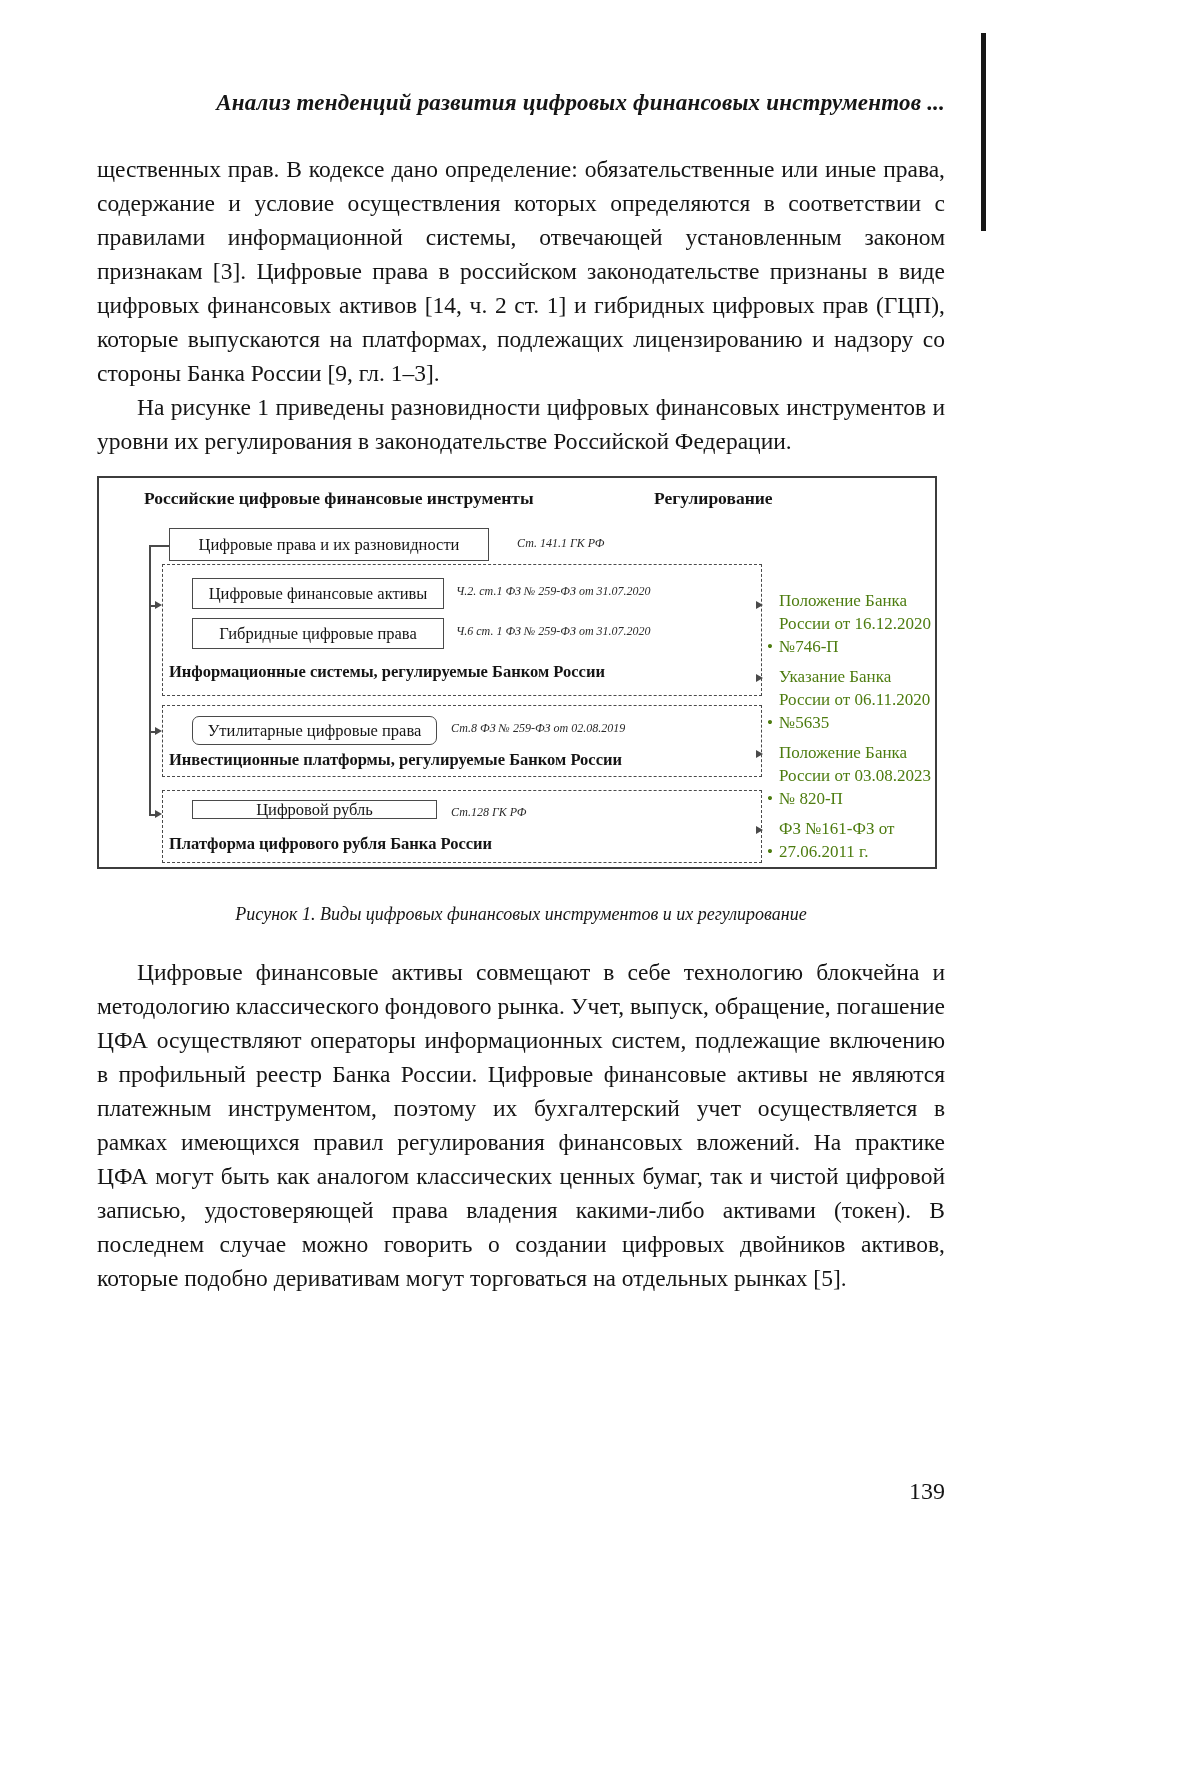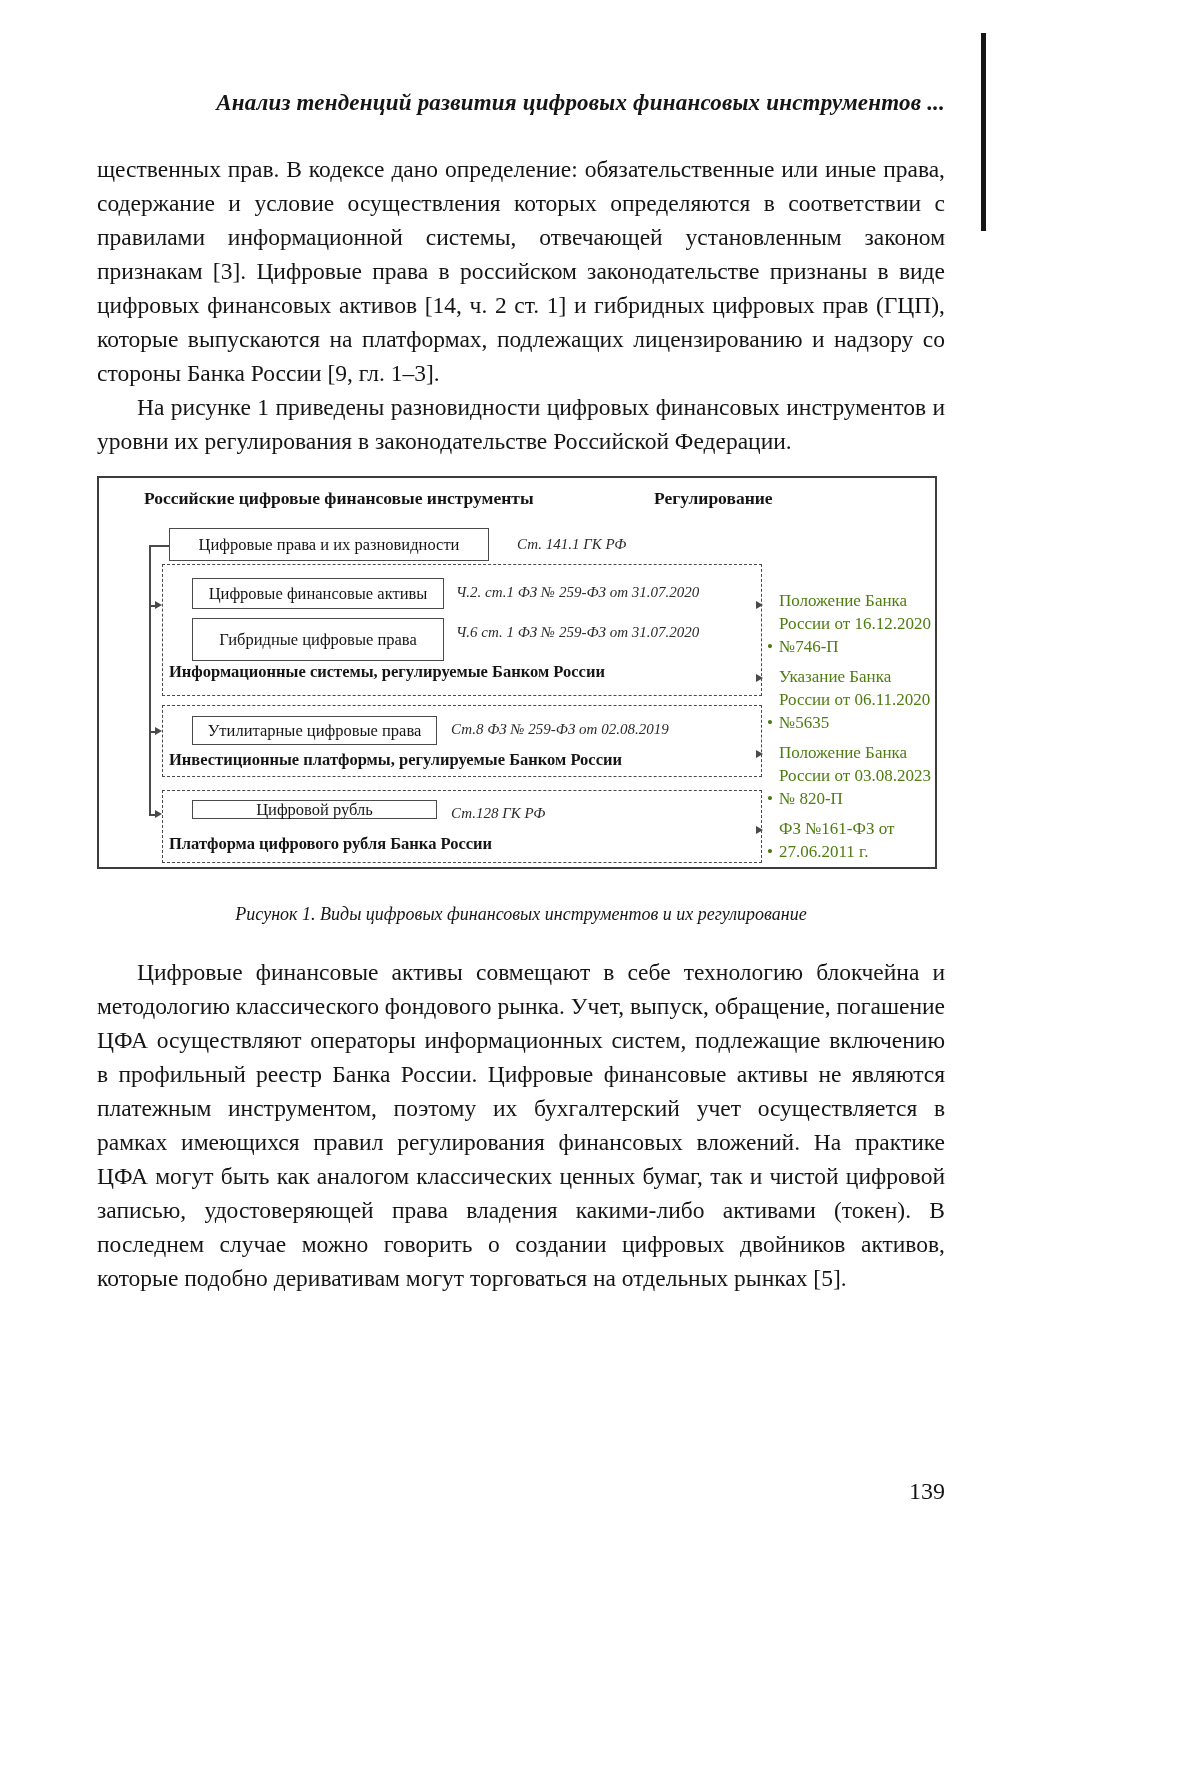--- a/index.html
+++ b/index.html
@@ -46,21 +46,21 @@
   .fbox {
     position:absolute;
     border:1.5px solid #4a4a4a;
     background:#fff;
     display:flex; align-items:center; justify-content:center;
     font-size:16.5px; white-space:nowrap;
     padding:0 6px;
   }
   .law {
     position:absolute;
-    font-style:italic; font-size:15px; white-space:nowrap;
+    font-style:italic; font-size:12px; white-space:nowrap;
     color:#2a2a2a;
   }
   .dashed {
     position:absolute;
     border:1.6px dashed #4a4a4a;
   }
   .grp-label {
     position:absolute;
     font-weight:bold; font-size:16.5px; white-space:nowrap;
   }
@@ -127,28 +127,28 @@
       <div class="fbox" style="left:70px; top:50px; width:320px; height:33px;">
         <span>Цифровые права и их разновидности</span>
       </div>
       <div class="law" style="left:418px; top:58px;">Ст. 141.1 ГК РФ</div>
 
       <div class="dashed" style="left:63px; top:86px; width:600px; height:132px;"></div>
       <div class="fbox" style="left:93px; top:100px; width:252px; height:31px;">
         <span>Цифровые финансовые активы</span>
       </div>
       <div class="law" style="left:357px; top:106px;">Ч.2. ст.1 ФЗ № 259-ФЗ от 31.07.2020</div>
-      <div class="fbox" style="left:93px; top:140px; width:252px; height:43px;">
+      <div class="fbox" style="left:93px; top:140px; width:252px; height:31px;">
         <span>Гибридные цифровые права</span>
       </div>
       <div class="law" style="left:357px; top:146px;">Ч.6 ст. 1 ФЗ № 259-ФЗ от 31.07.2020</div>
       <div class="grp-label" style="left:70px; top:184px;">Информационные системы, регулируемые Банком России</div>
 
       <div class="dashed" style="left:63px; top:227px; width:600px; height:72px;"></div>
-      <div class="fbox" style="left:93px; top:238px; width:245px; height:29px;">
+      <div class="fbox" style="left:93px; top:238px; width:245px; height:29px;border-radius:7px;">
         <span>Утилитарные цифровые права</span>
       </div>
       <div class="law" style="left:352px; top:243px;">Ст.8  ФЗ № 259-ФЗ от 02.08.2019</div>
       <div class="grp-label" style="left:70px; top:272px;">Инвестиционные платформы, регулируемые Банком России</div>
 
       <div class="dashed" style="left:63px; top:312px; width:600px; height:73px;"></div>
       <div class="fbox" style="left:93px; top:322px; width:245px; height:19px;">
         <span>Цифровой рубль</span>
       </div>
       <div class="law" style="left:352px; top:327px;">Ст.128 ГК РФ</div>

